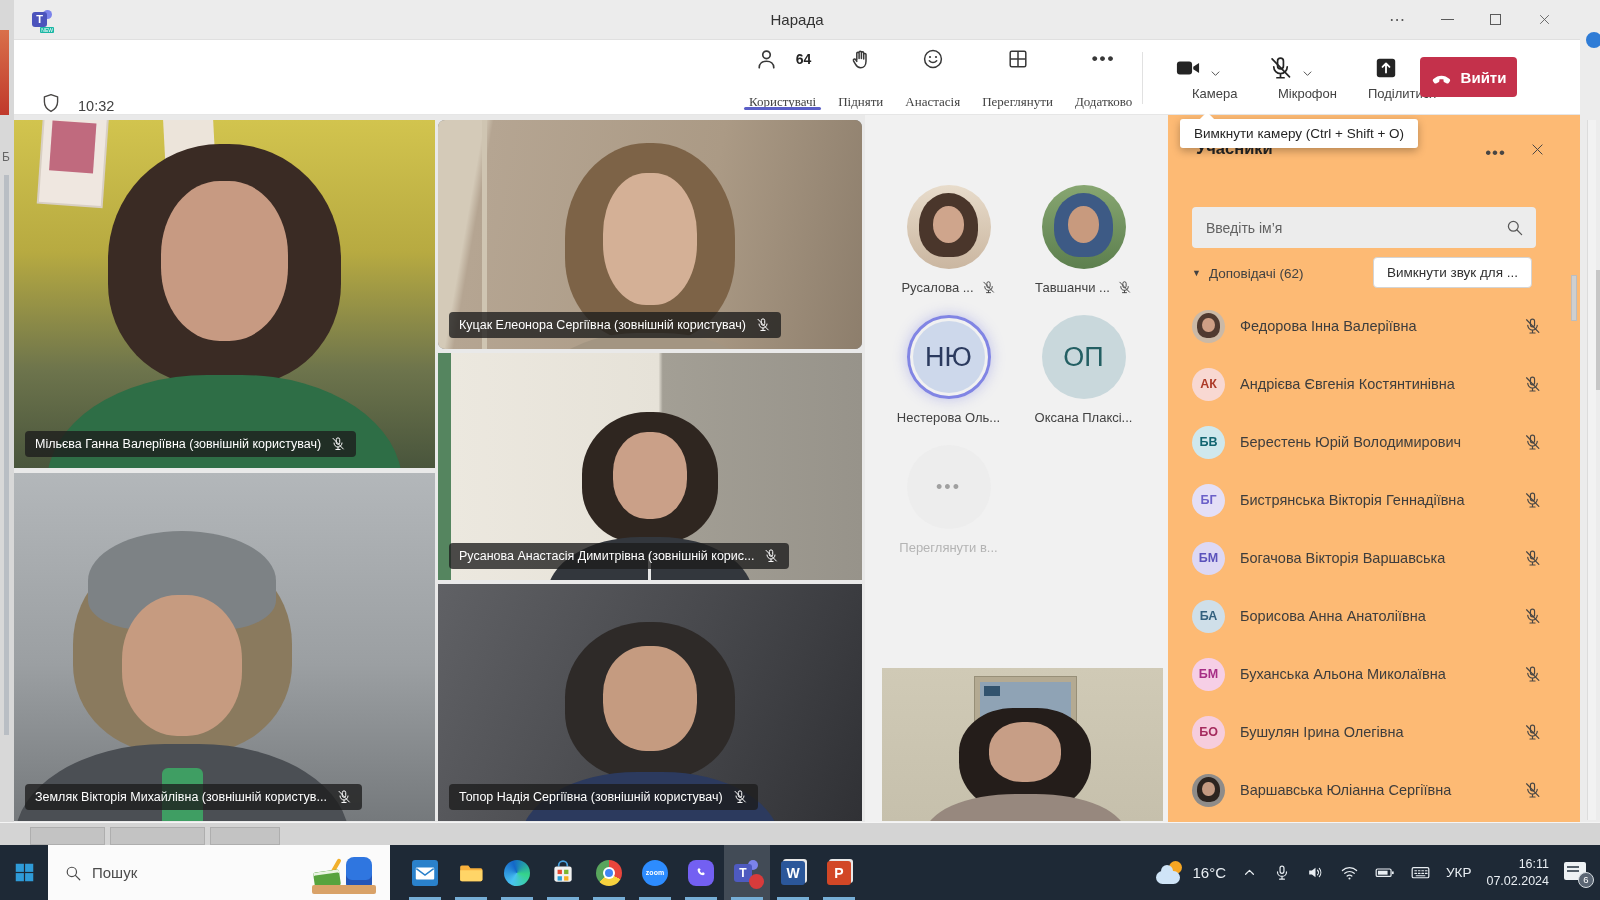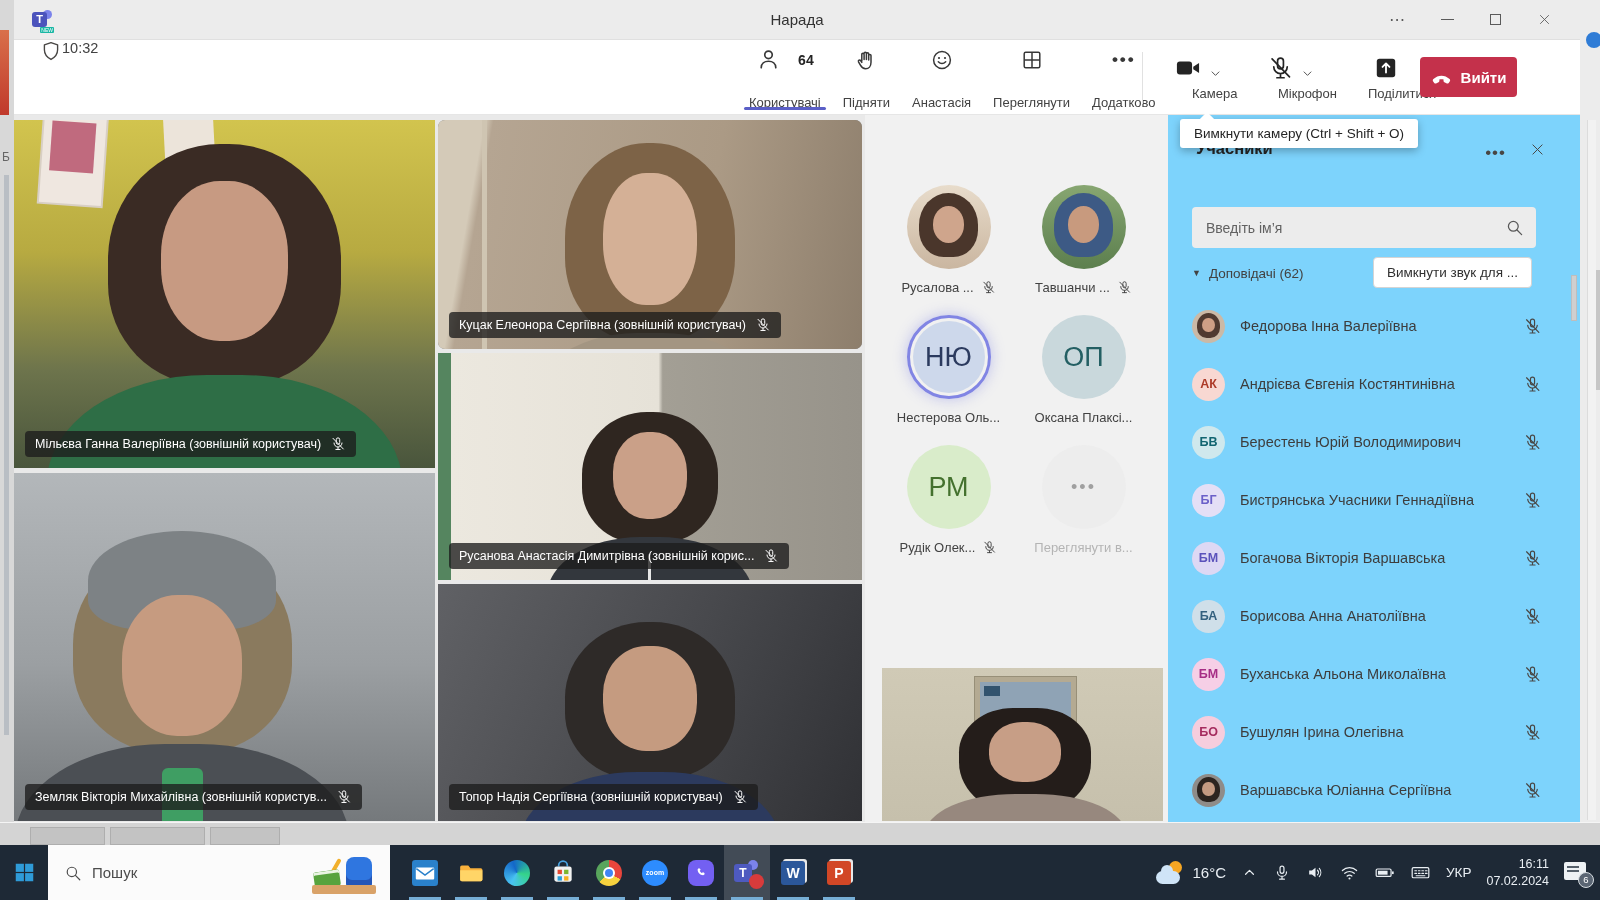--- a/index.html
+++ b/index.html
@@ -28,26 +28,26 @@
   .teams-logo .tball { position:absolute; right:0; top:0; width:9px; height:9px; border-radius:50%; background:#7b83eb; }
   .teams-logo .tnew { position:absolute; right:-2px; bottom:-3px; background:#19b7a4; color:#fff; font-size:5px; padding:0 1px; border-radius:1px; }
   .tb-title { position:absolute; left:50%; transform:translateX(-50%); font-size:15px; color:#333; }
   .win-controls { position:absolute; right:28px; display:flex; align-items:center; gap:36px; }
   .win-controls .wc { color:#5a5a5a; font-size:16px; line-height:1; cursor:default; }
   .wc-max { width:11px; height:11px; border:1.3px solid #5a5a5a; }
   .wc-min { width:13px; height:1.6px; background:#5a5a5a; }
 
   
   .toolbar { position:absolute; left:14px; right:20px; top:40px; height:75px; background:#fff; border-bottom:1px solid #e6e6e6; }
-  .tb-left { position:absolute; left:26px; top:0; height:100%; display:flex; align-items:flex-start; color:#484644; }
+  .tb-left { position:absolute; left:26px; top:0; height:100%; display:flex; align-items:flex-end; gap:16px; color:#484644; }
   .tb-timer { font-size:14.5px; color:#424242; }
   .tb-tabs { position:absolute; left:724px; top:0; height:100%; display:flex; }
   .tab { position:relative; display:flex; flex-direction:column; align-items:center; justify-content:center; padding:0 11px; color:#424242; cursor:default; }
   .tab .tico { height:30px; display:flex; align-items:center; gap:17px; color:#383838; }
-  .tab .tlabel { font-size:13px; margin-top:20px; }
+  .tab .tlabel { font-size:13px; margin-top:20px;font-family:Liberation Serif, serif; }
   .tab .tcount { font-size:14px; font-weight:bold; color:#242424; }
   .tab.active::after { content:""; position:absolute; left:6px; right:6px; bottom:4px; height:3.5px; border-radius:3px; background:#5b5fc7; }
   .tb-div { position:absolute; left:1128px; top:12px; width:1px; height:52px; background:#e1e1e1; }
   .dev-group { position:absolute; top:0; height:100%; display:flex; flex-direction:column; align-items:center; justify-content:center; color:#242424; }
   .dev-group .drow { display:flex; align-items:center; gap:6px; height:30px; }
   .dev-group .dlabel { font-size:13px; color:#424242; margin-top:3px;margin-left:32px; }
   .leave-btn { position:absolute; left:1406px; top:17px; width:97px; height:40px; background:#c4314b; border:none; border-radius:4px;
     color:#fff; font-family:inherit; font-size:15px; font-weight:bold; display:flex; align-items:center; justify-content:center; gap:9px; cursor:pointer; }
 
   
@@ -81,21 +81,21 @@
     display:flex; align-items:center; justify-content:center; font-size:27px; font-weight:400; }
   .ringwrap { border:3.5px solid #8185e4; border-radius:50%; padding:3px; box-shadow:0 0 14px rgba(129,133,228,.45); }
   .alabel { margin-top:11px; font-size:13px; color:#424242; display:flex; align-items:center; gap:7px; white-space:nowrap; }
   .alabel.dim { color:#b4b4b4; }
   .photo { background:var(--abg); }
   .ph-hair { position:absolute; left:15%; top:10%; width:70%; height:76%; background:var(--ahair); border-radius:50% 50% 42% 42%; }
   .ph-face { position:absolute; left:31%; top:25%; width:38%; height:44%; background:var(--askin); border-radius:50%; }
   .more-circle { background:#ededed; color:#a0a0a0; letter-spacing:2px; font-size:18px; }
 
   
-  .panel { position:absolute; left:1168px; top:115px; width:412px; height:707px; background:#7dd3fc; z-index:10; }
+  .panel { position:absolute; left:1168px; top:115px; width:412px; height:707px; background:#fdba74; z-index:10; }
   .p-title { position:absolute; left:28px; top:24px; font-size:16.5px; font-weight:bold; color:#242424; }
   .p-dots { position:absolute; right:74px; top:28px; color:#484644; font-size:17px; letter-spacing:1px; }
   .p-close { position:absolute; right:34px; top:26px; color:#484644; }
   .p-search { position:absolute; left:24px; top:92px; width:344px; height:41px; background:#ececec; border-radius:4px; display:flex; align-items:center; }
   .p-search input { flex:1; border:none; outline:none; background:transparent; font-family:inherit; font-size:14px; color:#333; padding:0 14px; }
   .p-search input::placeholder { color:#616161; }
   .p-search .sico { margin-right:12px; color:#585858; }
   .p-sectionrow { position:absolute; left:24px; right:40px; top:142px; height:32px; display:flex; align-items:center; }
   .sec-tri { font-size:9px; color:#424242; margin-right:8px; }
   .sec-label { font-size:13.5px; color:#424242; }
@@ -477,29 +477,20 @@
             <span>Нестерова Оль...</span>
           </div>
       </div>
       <div class="acell">
         <div class="acircle" style="background:#c9d8dc; color:#235f63;">ОП</div>
         <div class="alabel">
             <span>Оксана Плаксі...</span>
           </div>
       </div>
       <div class="acell">
-        <div class="acircle" style="background:#d9ecca; color:#44712e;">РМ</div>
-        <div class="alabel">
-            <span>Рудік Олек...</span>
-          <svg class="icn" width="15" height="15" viewBox="0 0 24 24" style="color:#424242;">
-              <use href="#i-micoff"></use>
-            </svg>
-        </div>
-      </div>
-      <div class="acell">
         <div class="acircle more-circle">•••</div>
         <div class="alabel dim">
             <span>Переглянути в...</span>
           </div>
       </div>
     </div>
   </div>
 
   <div class="vtile" style="left:882px; top:668px; width:281px; height:153px;">
     <div class="scene s6">
@@ -555,21 +546,21 @@
   <div class="prow">
     <div class="prow-avatar" style="background: rgb(207, 232, 237); color: rgb(17, 100, 112);">БВ</div>
     <div class="prow-name">Берестень Юрій Володимирович</div>
     <svg class="icn mic" width="19" height="19" viewBox="0 0 24 24">
             <use href="#i-micoff"></use>
           </svg>
   </div>
 
   <div class="prow">
     <div class="prow-avatar" style="background: rgb(228, 223, 246); color: rgb(106, 95, 200);">БГ</div>
-    <div class="prow-name">Бистрянська Учасники Геннадіївна</div>
+    <div class="prow-name">Бистрянська Вікторія Геннадіївна</div>
     <svg class="icn mic" width="19" height="19" viewBox="0 0 24 24">
             <use href="#i-micoff"></use>
           </svg>
   </div>
 
   <div class="prow">
     <div class="prow-avatar" style="background: rgb(221, 216, 244); color: rgb(91, 82, 187);">БМ</div>
     <div class="prow-name">Богачова Вікторія Варшавська</div>
     <svg class="icn mic" width="19" height="19" viewBox="0 0 24 24">
             <use href="#i-micoff"></use>

